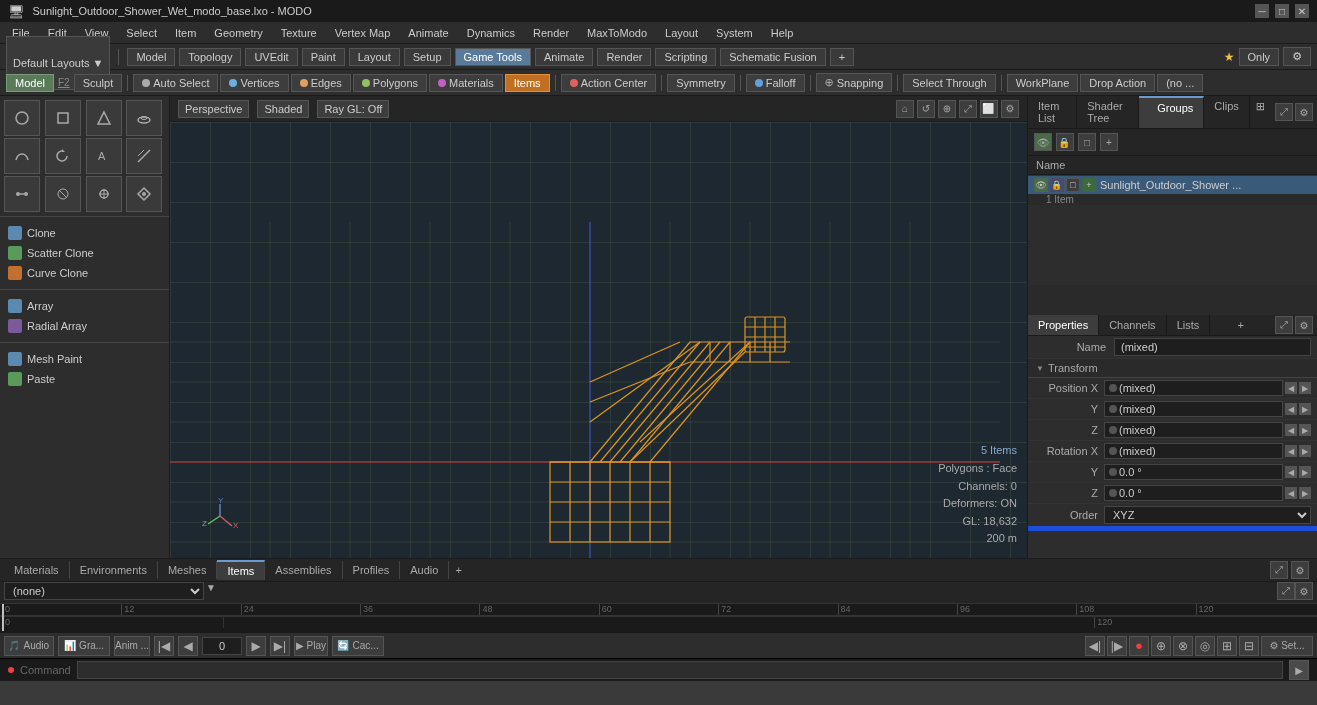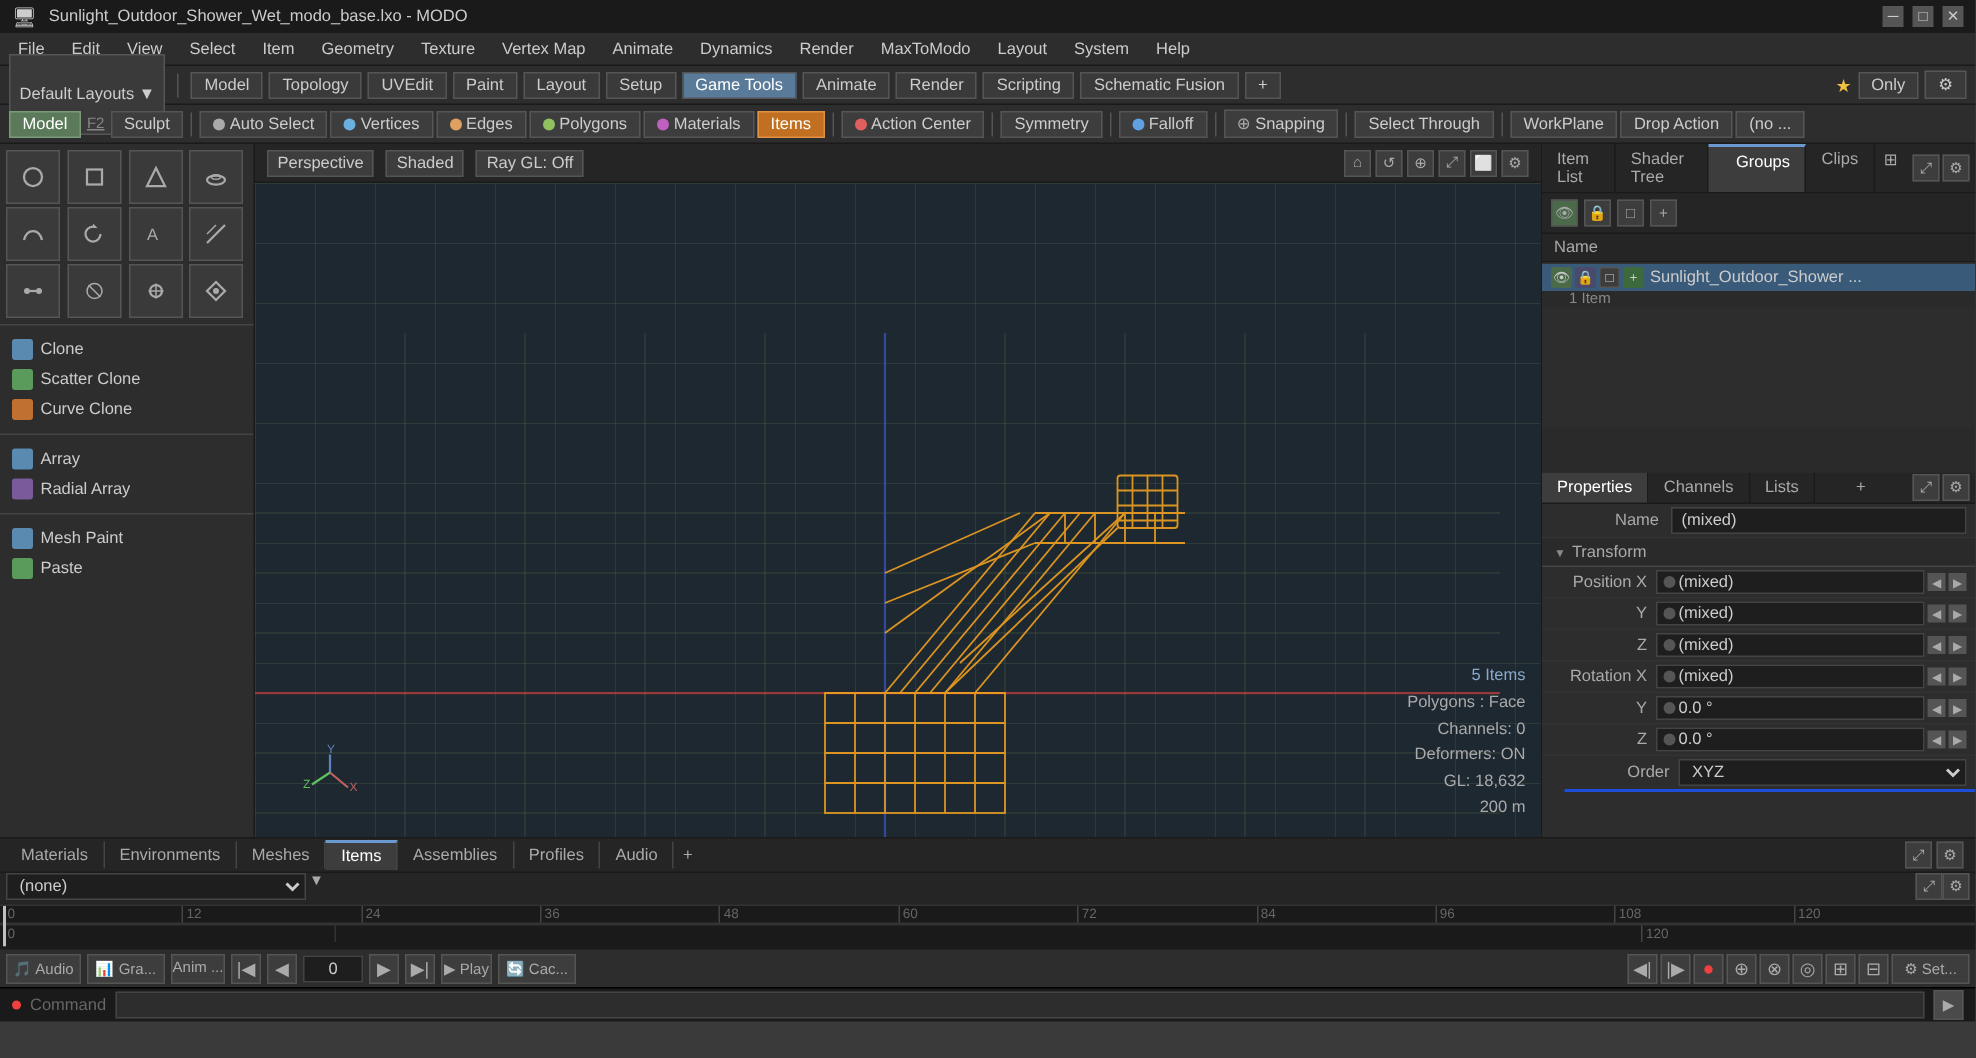--- a/index.html
+++ b/index.html
@@ -98,21 +98,21 @@
     .prop-label { color: #aaa; font-size: 11px; width: 80px; text-align: right; padding-right: 8px; }
     .prop-dot { width: 8px; height: 8px; border-radius: 50%; background: #555; flex-shrink: 0; }
     .prop-section-header { background: #2a2a2a; padding: 3px 8px; color: #aaa; font-size: 11px; border-bottom: 1px solid #444; display: flex; align-items: center; gap: 4px; }
     .prop-section-header::before { content: '▼'; font-size: 8px; color: #888; }
     .prop-name-field { flex: 1; background: #1e1e1e; border: 1px solid #444; color: #ccc; font-size: 11px; padding: 2px 6px; margin: 4px 6px; }
     .prop-row-xyz { display: flex; align-items: center; padding: 2px 6px; border-bottom: 1px solid #333; }
     .prop-label-xyz { color: #aaa; font-size: 11px; width: 70px; text-align: right; padding-right: 6px; }
     .prop-xyz-group { flex: 1; display: flex; align-items: center; gap: 2px; }
     .prop-xyz-val { flex: 1; background: #1e1e1e; border: 1px solid #444; color: #ccc; font-size: 11px; padding: 1px 4px; display: flex; align-items: center; gap: 2px; }
     .prop-arrow { width: 12px; height: 12px; background: #555; display: flex; align-items: center; justify-content: center; font-size: 8px; color: #aaa; cursor: pointer; }
-    .prop-order-row { display: flex; align-items: center; padding: 2px 6px; border-bottom: 2px solid #1d4ed8; margin-left: 15px; }
+    .prop-order-row { display: flex; align-items: center; padding: 2px 6px; border-bottom: 5px solid #1d4ed8; }
     .prop-order-label { color: #aaa; font-size: 11px; width: 70px; text-align: right; padding-right: 6px; }
     .prop-order-sel { flex: 1; background: #1e1e1e; border: 1px solid #444; color: #ccc; font-size: 11px; padding: 1px 4px; }
     
     ::-webkit-scrollbar { width: 6px; }
     ::-webkit-scrollbar-track { background: #2a2a2a; }
     ::-webkit-scrollbar-thumb { background: #555; }
 
     
     #bottomtabs { background: #252525; height: 24px; display: flex; align-items: center; padding: 0 4px; border-top: 1px solid #1a1a1a; border-bottom: 1px solid #1a1a1a; }
     .btab { font-size: 11px; color: #aaa; padding: 3px 10px; cursor: pointer; border-right: 1px solid #444; }

